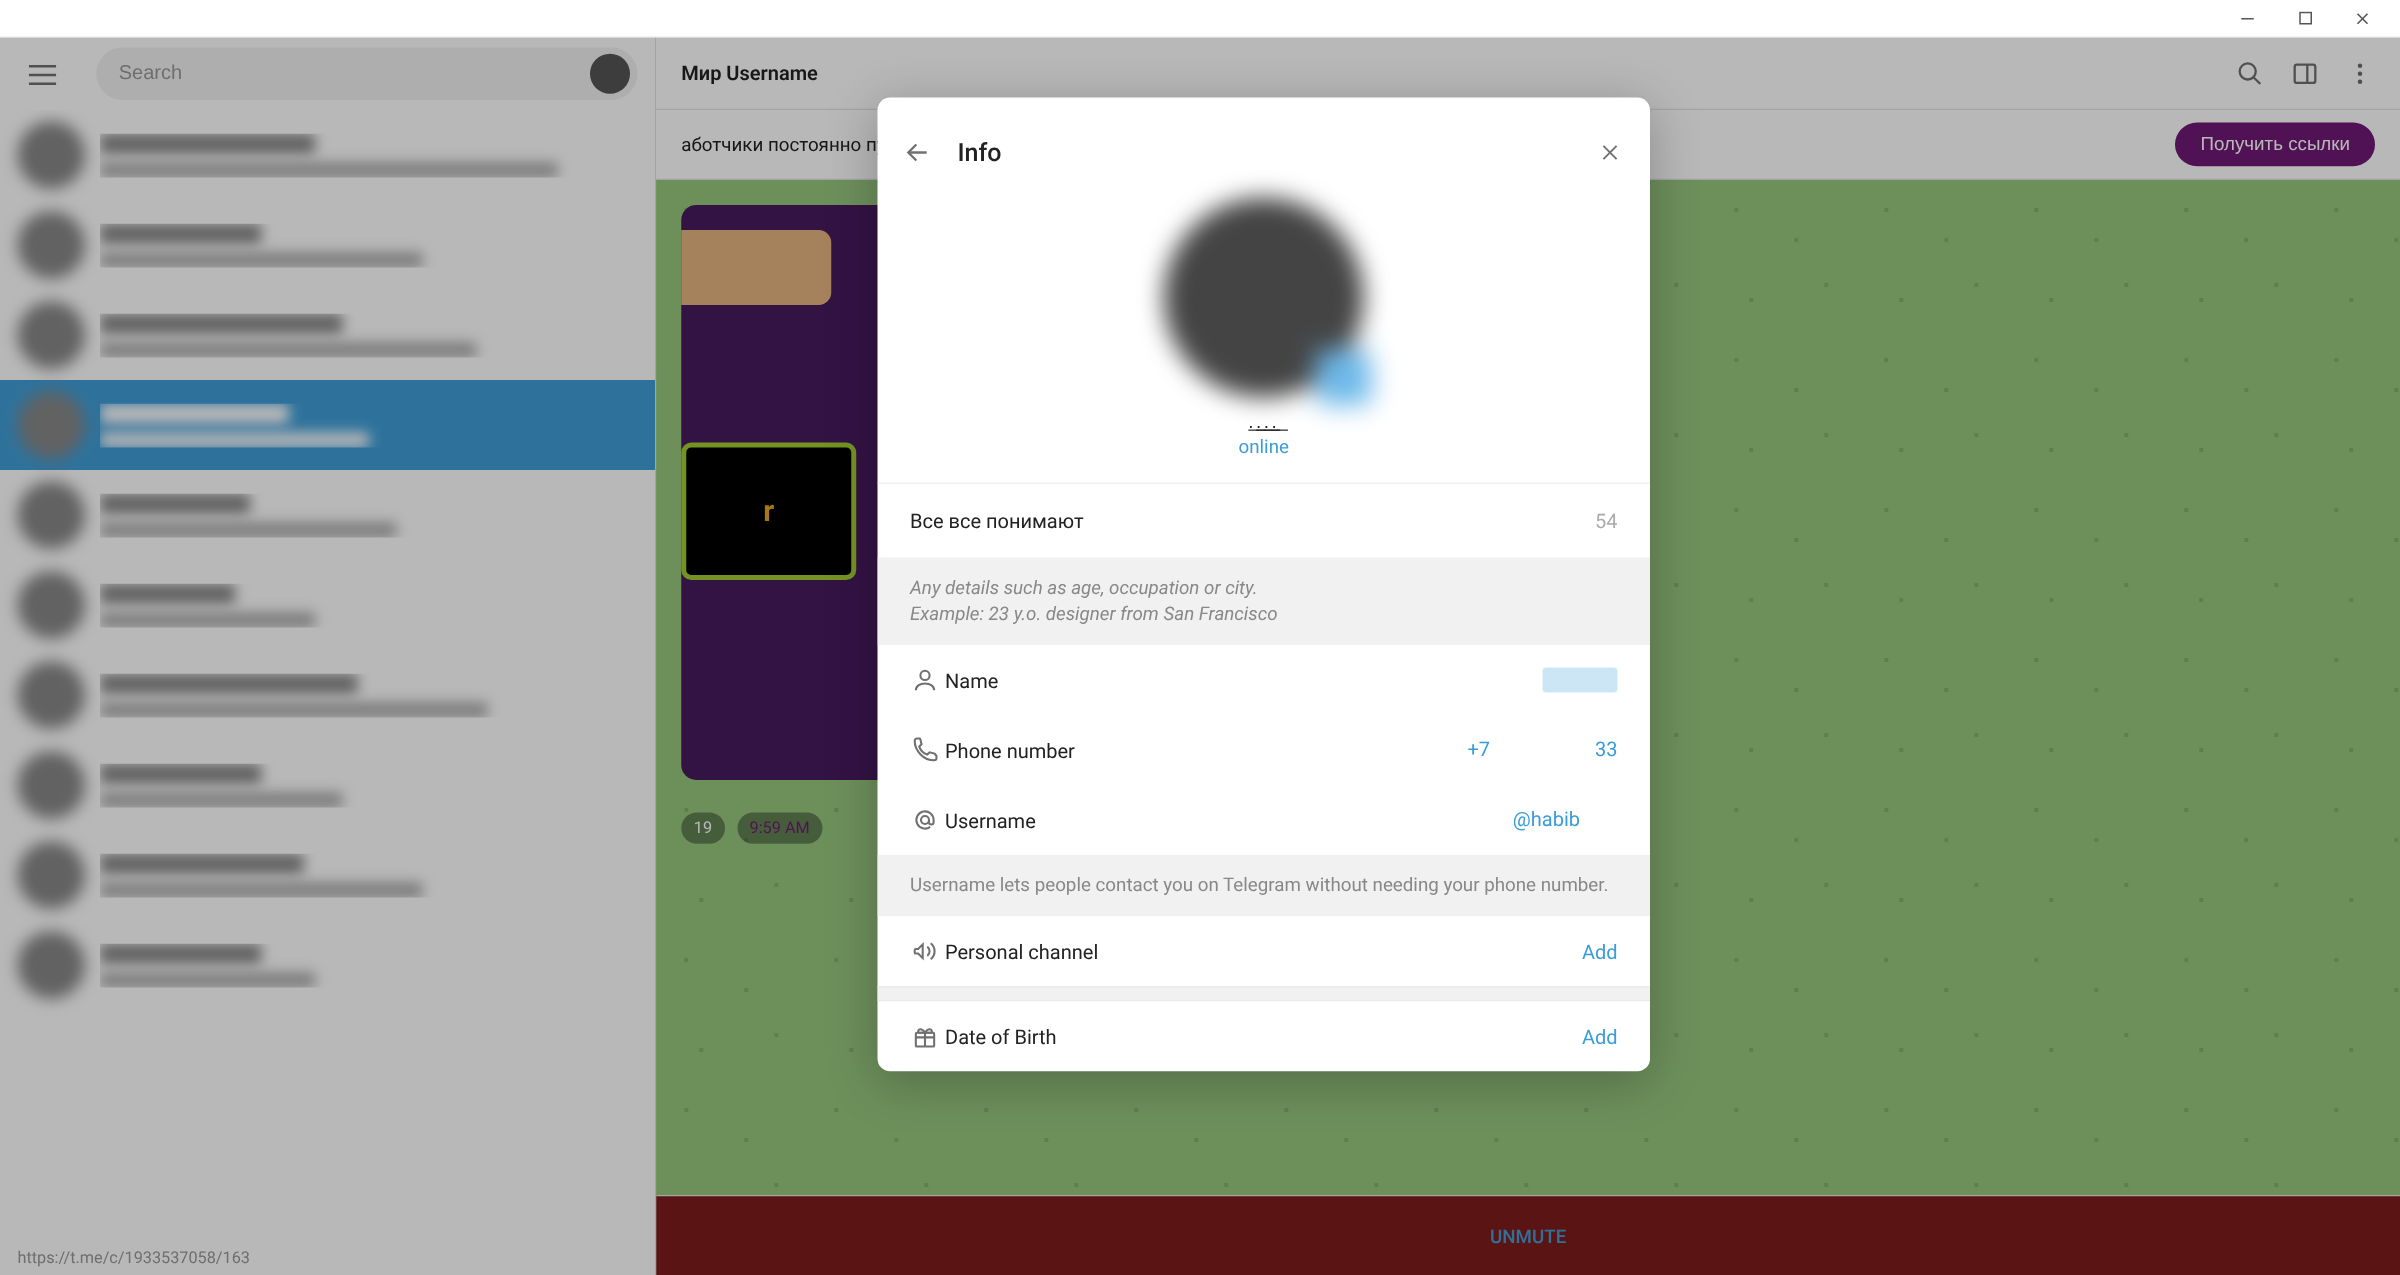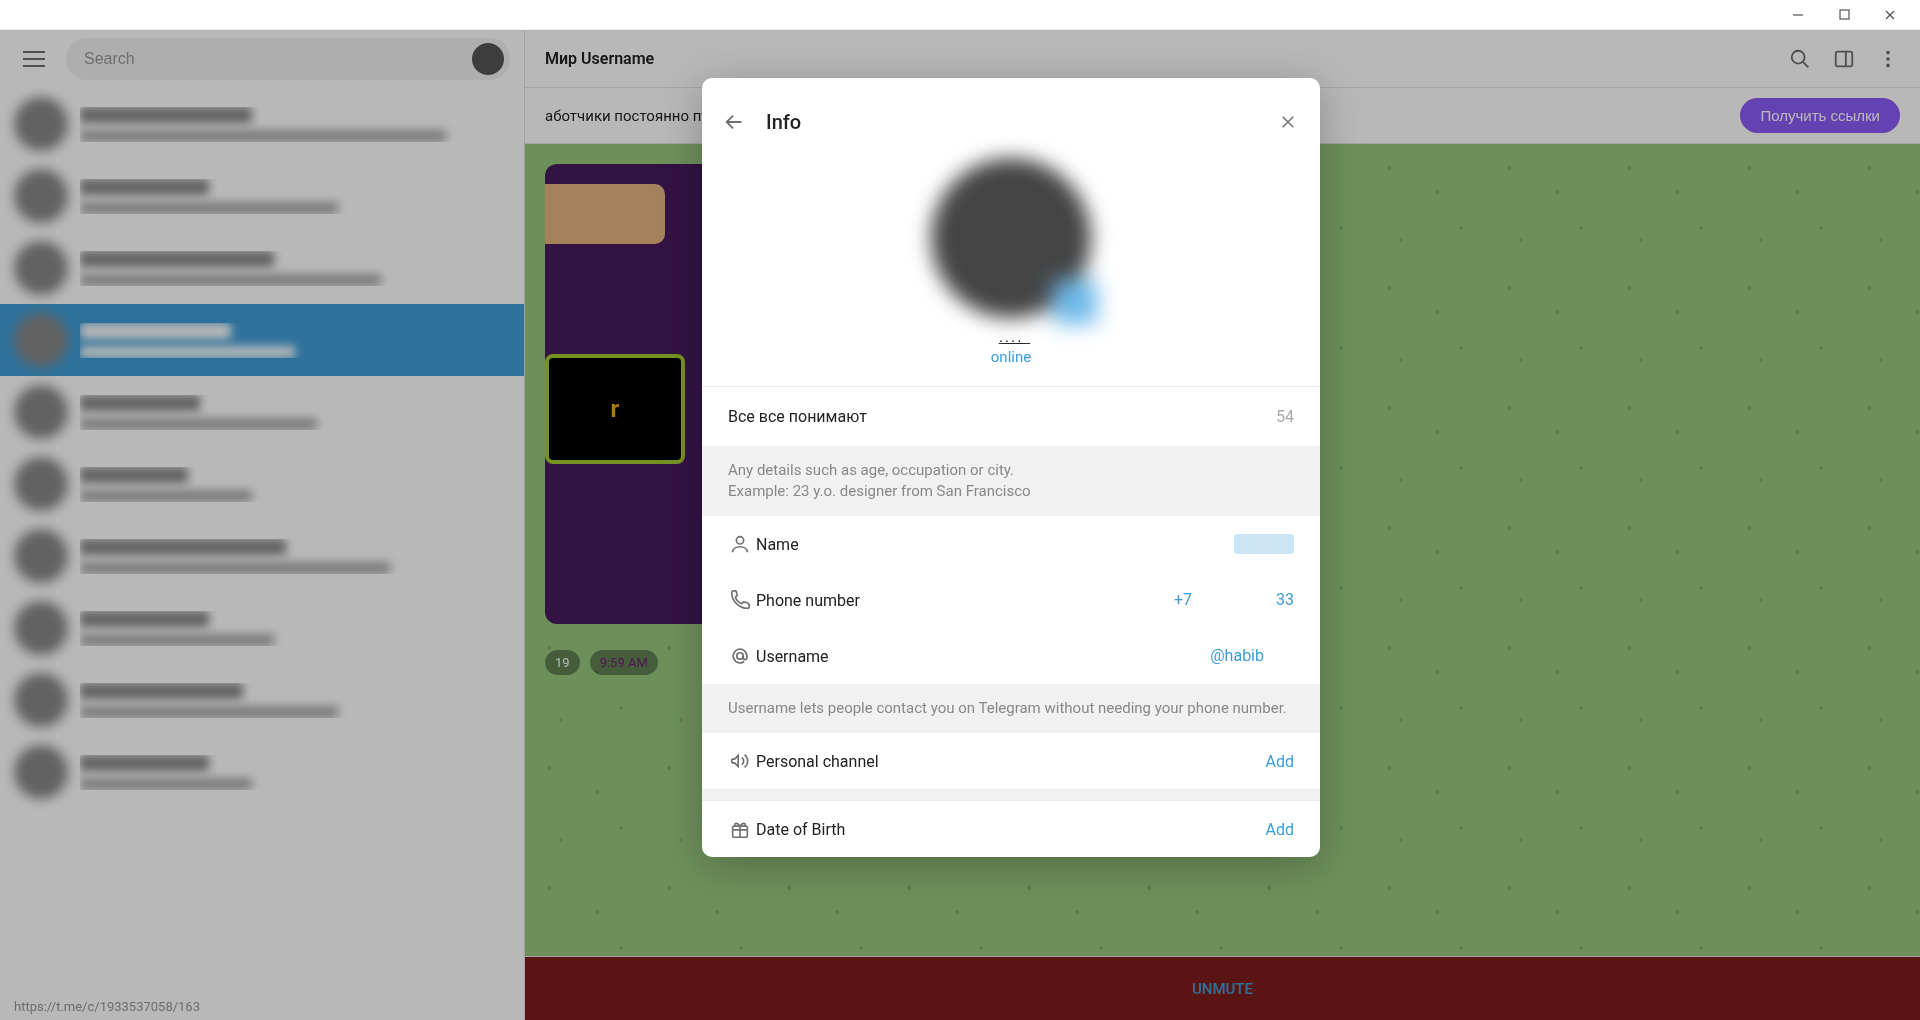--- a/index.html
+++ b/index.html
@@ -1,21 +1,21 @@
 <!DOCTYPE html>
 <html><head>
 <meta charset="utf-8">
 <style>
 * { box-sizing: border-box; margin: 0; padding: 0; }
 body { font-family: -apple-system, BlinkMacSystemFont, "Segoe UI", Roboto, sans-serif; overflow: hidden; width: 1920px; height: 1020px; position: relative; background: #fff; }
 .titlebar { height: 30px; background: #fff; display: flex; justify-content: flex-end; align-items: center; padding-right: 8px; gap: 2px; border-bottom: 1px solid #eee; }
 .titlebar .winbtn { width: 44px; height: 28px; display: flex; align-items: center; justify-content: center; color: #555; cursor: pointer; }
 .app { display: flex; height: 990px; position: relative; }
 .sidebar { width: 525px; background: #fff; border-right: 1px solid #e4e4e4; display: flex; flex-direction: column; }
-.sidebar-top { display: flex; align-items: center; padding: 8px 14px; gap: 12px; }
+.sidebar-top { display: flex; align-items: flex-end; padding: 8px 14px; gap: 23px; }
 .menu-btn { width: 40px; height: 40px; display: flex; align-items: center; justify-content: center; cursor: pointer; color: #707070; }
 .search-wrap { flex: 1; position: relative; }
 .search-input { width: 100%; height: 42px; background: #f1f1f1; border: none; border-radius: 22px; padding: 0 46px 0 18px; font-size: 16px; color: #333; outline: none; }
 .search-input::placeholder { color: #999; }
 .search-me { position: absolute; right: 6px; top: 5px; width: 32px; height: 32px; border-radius: 50%; background: #555; }
 .chat-list { flex: 1; overflow: hidden; }
 .chat-item { display: flex; align-items: center; height: 72px; padding: 0 14px; gap: 12px; cursor: pointer; }
 .chat-item.active { background: #419fd9; }
 .chat-avatar { width: 54px; height: 54px; border-radius: 50%; background: #888; filter: blur(6px); flex-shrink: 0; }
 .chat-meta { flex: 1; overflow: hidden; }
@@ -23,21 +23,21 @@
 .chat-sub { height: 12px; background: #aaa; border-radius: 2px; filter: blur(5px); }
 .chat-item.active .chat-title, .chat-item.active .chat-sub { background: #fff; }
 .footer-link { padding: 6px 14px; font-size: 13px; color: #999; }
 .main { flex: 1; display: flex; flex-direction: column; background: #fff; }
 .main-header { height: 58px; display: flex; align-items: center; padding: 0 20px; border-bottom: 1px solid #e4e4e4; }
 .main-title { font-size: 16px; font-weight: 600; color: #222; }
 .header-actions { margin-left: auto; display: flex; gap: 20px; color: #707070; }
 .header-actions .icon-btn { width: 24px; height: 24px; cursor: pointer; display: flex; align-items: center; justify-content: center; }
 .promo-bar { display: flex; align-items: center; padding: 10px 20px; border-bottom: 1px solid #e4e4e4; gap: 14px; }
 .promo-text { flex: 1; font-size: 15px; color: #222; white-space: nowrap; overflow: hidden; text-overflow: ellipsis; }
-.promo-btn { background: #8b5cf6; color: #fff; border: none; border-radius: 18px; padding: 9px 20px; font-size: 15px; cursor: pointer; }
+.promo-btn { background: #701a75; color: #fff; border: none; border-radius: 18px; padding: 9px 20px; font-size: 15px; cursor: pointer; }
 .chat-body { flex: 1; display: flex; position: relative; background: #97c87e; overflow: hidden; }
 .pattern-bg { position: absolute; inset: 0; background: #97c87e; }
 .pattern-bg::before { content: ""; position: absolute; inset: 0; opacity: 0.12; background-image: radial-gradient(circle at 20% 20%, #000 2px, transparent 2px), radial-gradient(circle at 60% 40%, #000 2px, transparent 2px), radial-gradient(circle at 80% 70%, #000 2px, transparent 2px), radial-gradient(circle at 30% 80%, #000 2px, transparent 2px); background-size: 120px 120px; }
 .chat-content { position: relative; width: 100%; padding: 20px; }
 .media-card { width: 540px; height: 460px; background: #47195f; border-radius: 12px; margin-left: 0; position: relative; }
 .media-inner-a { position: absolute; left: 0; top: 20px; width: 120px; height: 60px; background: #e5b57f; border-radius: 0 10px 10px 0; }
 .media-inner-b { position: absolute; left: 0; top: 190px; width: 140px; height: 110px; background: #000; border: 4px solid #a1cc31; border-radius: 8px; display:flex; align-items:center; justify-content:center; color:#e8a61a; font-weight:700; font-size:24px; }
 .below-row { display: flex; align-items: center; gap: 10px; margin-top: 14px; }
 .views-pill { background: rgba(0,0,0,0.35); color: #fff; border-radius: 14px; padding: 5px 10px; font-size: 13px; }
 .time-pill { background: rgba(0,0,0,0.35); color: #701a75; border-radius: 14px; padding: 5px 10px; font-size: 13px; }
@@ -261,21 +261,21 @@
     <div class="profile-avatar"></div>
     <div class="profile-name">.͟.͟.͟.͟</div>
     <div class="profile-status">online</div>
   </div>
 
   <div class="bio-row">
     <div class="bio-text">Все все понимают</div>
     <div class="bio-count">54</div>
   </div>
 
-  <div class="hint-box" style="white-space: pre-line;">Any details such as age, occupation or city.
+  <div class="hint-box" style="white-space: pre-line; font-style: italic;">Any details such as age, occupation or city.
 Example: 23 y.o. designer from San Francisco</div>
 
   <div class="info-row">
     <div class="info-icon">
         <svg width="22" height="22" viewBox="0 0 24 24" fill="none" stroke="currentColor" stroke-width="1.8">
           <circle cx="12" cy="8" r="4"></circle>
           <path d="M4 21c0-4 4-6 8-6s8 2 8 6"></path>
         </svg>
       </div>
     <div class="info-label">Name</div>

